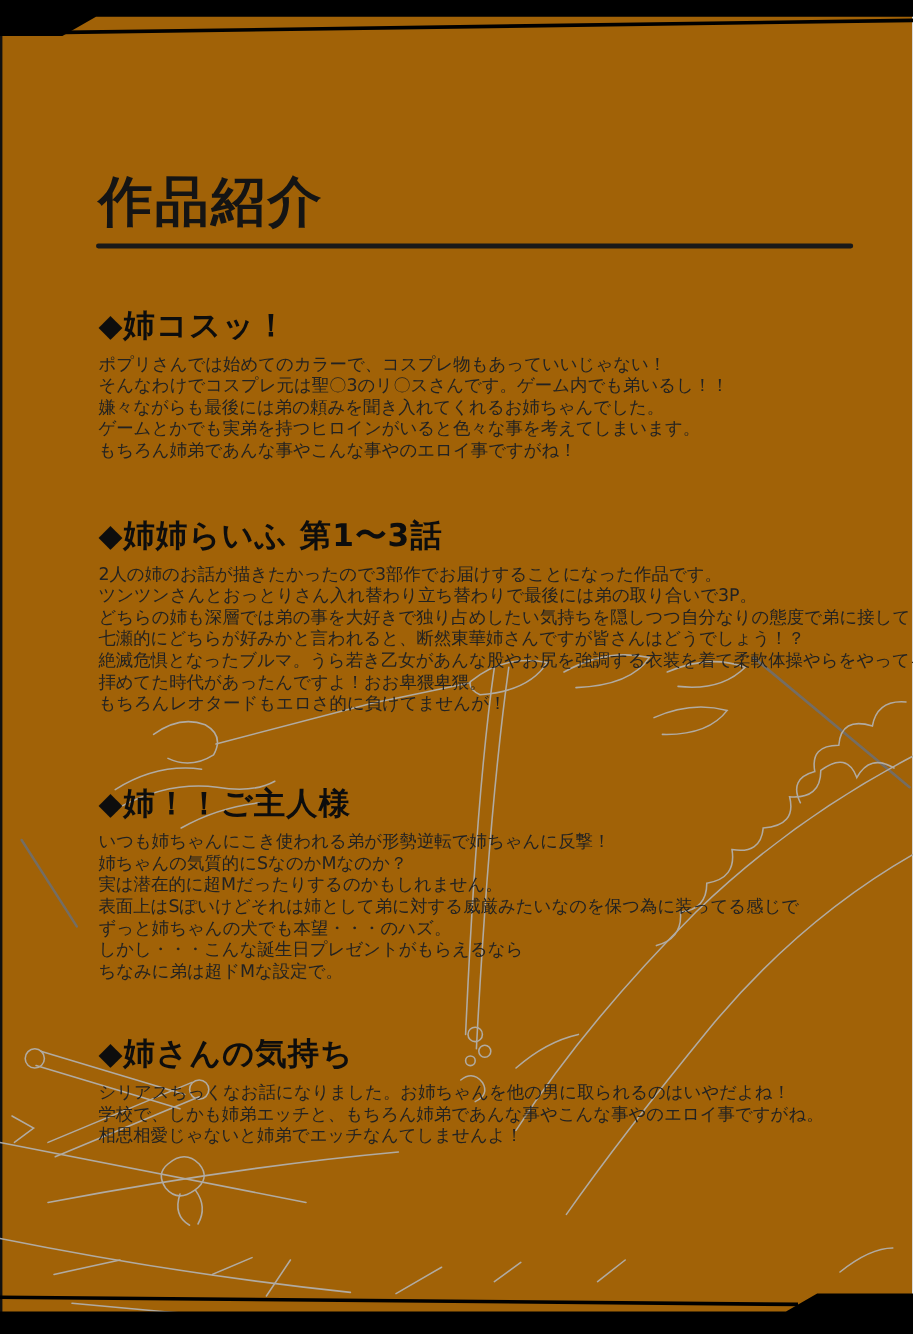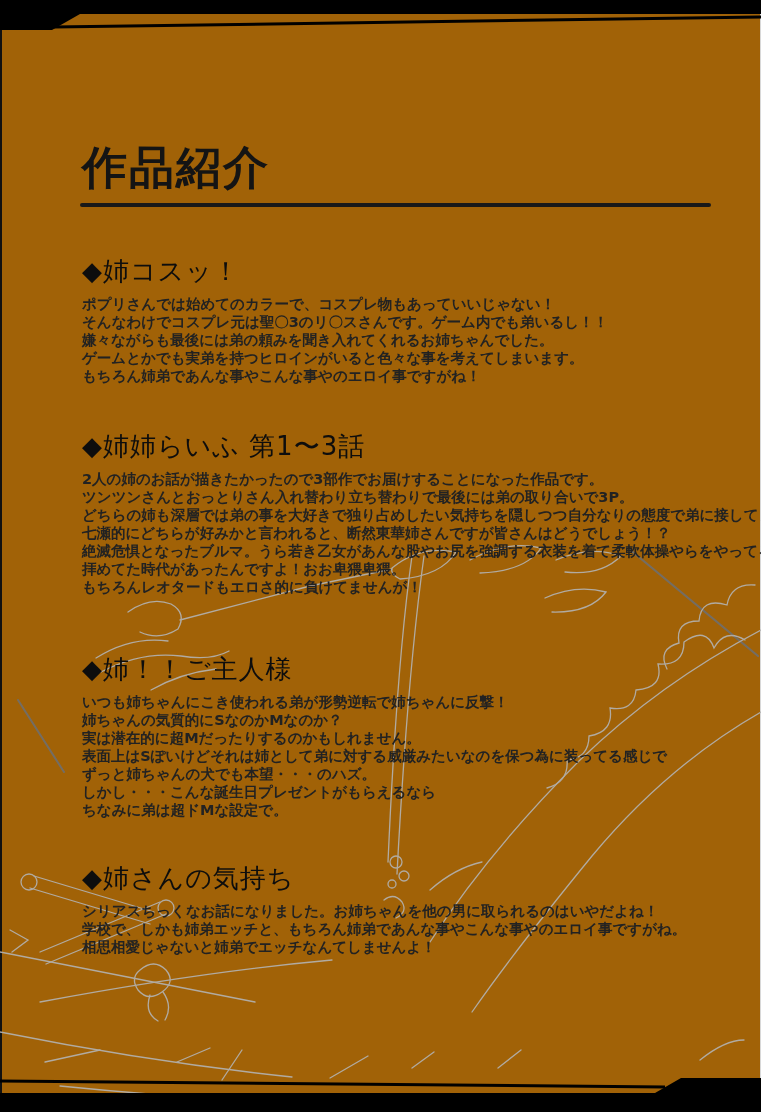--- a/index.html
+++ b/index.html
@@ -22,26 +22,26 @@
     font-size:45px;font-weight:bold;color:#141414;letter-spacing:2px;
     white-space:nowrap;
   }
   .title-rule{
     position:absolute;left:80px;top:203px;width:631px;height:4px;
     background:#191919;border-radius:2px;
   }
   .sec{position:absolute;left:82px;width:675px;}
   .sec h2{
     margin:0 0 6px 0;
-    font-size:26px;font-weight:normal;color:#0d0d0d;
+    font-size:26px;font-weight:bold;color:#0d0d0d;
     white-space:nowrap;letter-spacing:1px;
   }
   .sec p{
     margin:0;
-    font-size:14.5px;line-height:18px;font-weight:700;color:#222;
+    font-size:14.5px;line-height:18px;font-weight:400;color:#222;
     white-space:nowrap;
   }
   #sec1{top:254px;}
   #sec2{top:429px;}
   #sec3{top:652px;}
   #sec4{top:861px;}
 </style>
 </head>
 <body>
 

